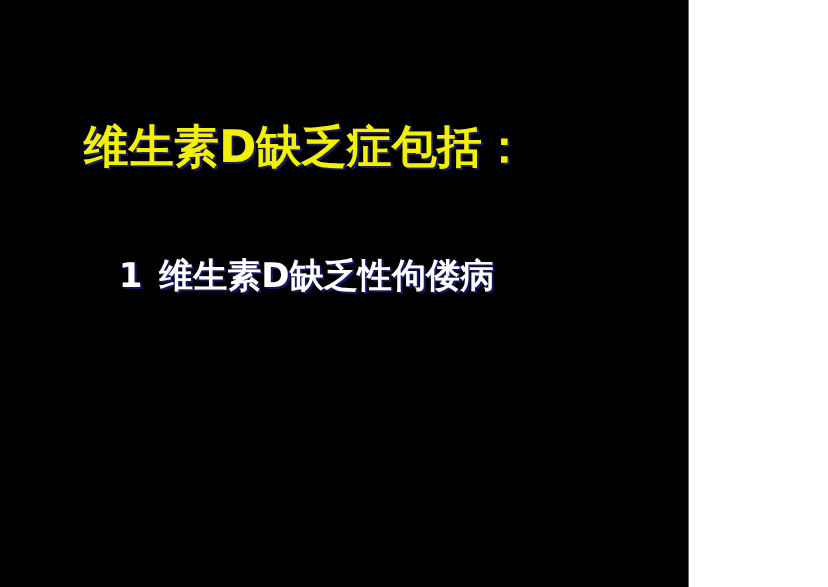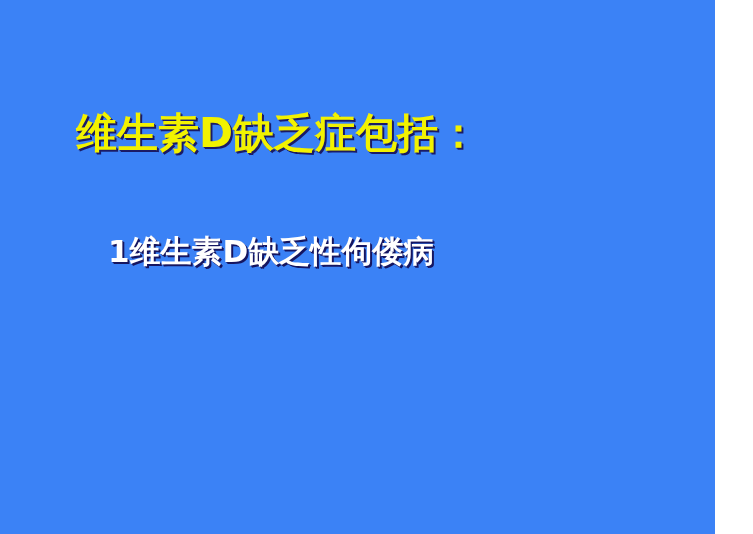--- a/index.html
+++ b/index.html
@@ -7,23 +7,23 @@
     padding: 0;
   }
   body {
     width: 753px;
     height: 534px;
     overflow: hidden;
     font-family: "DejaVu Sans", "Liberation Sans", sans-serif;
   }
   #slide {
     position: relative;
-    width: 715px;
+    width: 626px;
     height: 534px;
-    background: #3b82f6;
+    background: #000000;
     box-sizing: border-box;
     overflow: hidden;
   }
   #slide-title {
     position: absolute;
     left: 76px;
     top: 108px;
     font-size: 41px;
     line-height: 50px;
     font-weight: bold;
@@ -47,21 +47,21 @@
     text-shadow: 2px 2px 0 #151560, 1px 1px 0 #1c1c68;
   }
   .body-line + .body-line {
     margin-top: 64px;
   }
   .marker {
     display: inline;
   }
   .line-text {
     display: inline;
-    margin-left: 0;
+    margin-left: 15px;
   }
 </style>
 </head>
 <body>
 
 <div id="slide">
 
   <div id="slide-title">维生素D缺乏症包括：</div>
 
   <div id="body-list">

